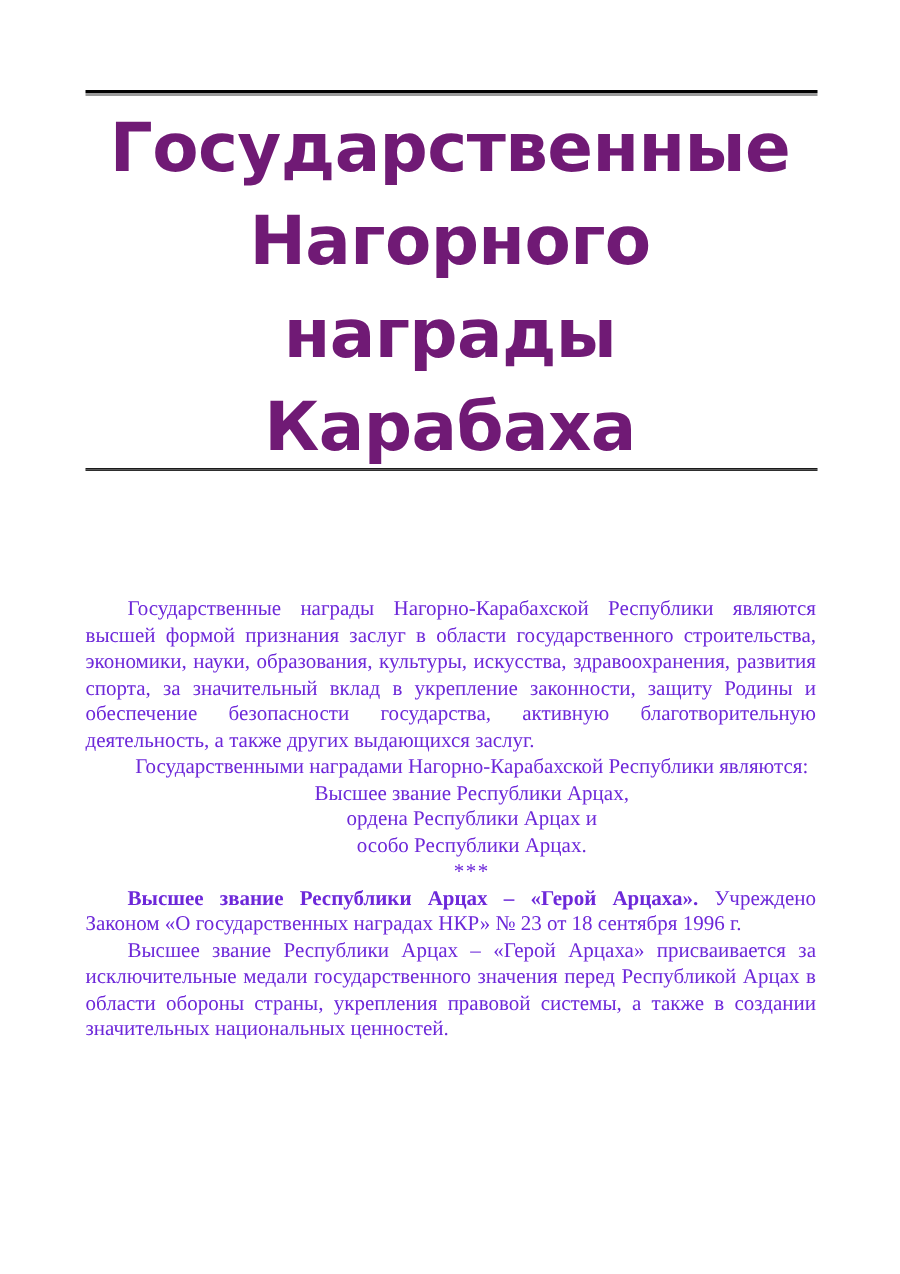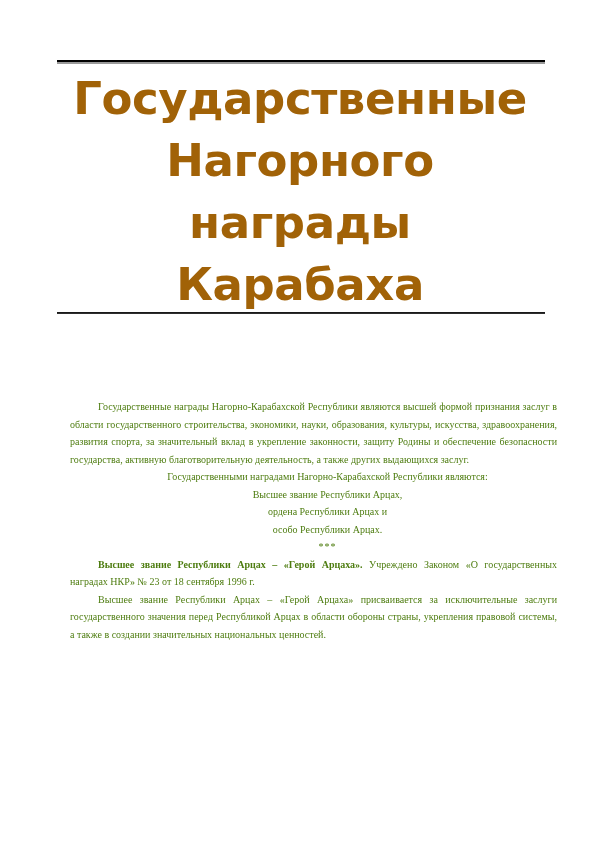--- a/index.html
+++ b/index.html
@@ -42,36 +42,35 @@
     position: absolute;
     left: 40px;
     top: 68px;
     width: 520px;
     text-align: center;
     font-family: "DejaVu Sans", "Liberation Sans", sans-serif;
     font-weight: 700;
     font-size: 45px;
     line-height: 62px;
     letter-spacing: -0.4px;
-    color: #a16207;
+    color: #701a75;
   }
   .title-line { display: block; white-space: nowrap; }
 
   
   .body-block {
     position: absolute;
     left: 57px;
     top: 398px;
     width: 487px;
-    font-size: 10px;
+    font-size: 14px;
     line-height: 17.5px;
     text-align: justify;
     text-justify: inter-word;
-    color: #4d7c0f;
-    margin-left: 13px;
+    color: #6d28d9;
   }
   .body-block p {
     margin: 0;
     text-indent: 28px;
   }
   .list-line {
     margin: 0;
     text-indent: 28px;
     text-align: center;
   }
@@ -106,18 +105,18 @@
 
     <p class="list-line">Государственными наградами Нагорно-Карабахской Республики являются:</p>
     <p class="list-line">Высшее звание Республики Арцах,</p>
     <p class="list-line">ордена Республики Арцах и</p>
     <p class="list-line">особо Республики Арцах.</p>
 
     <p class="stars">***</p>
 
     <p><b>Высшее звание Республики Арцах – «Герой Арцаха».</b><span> Учреждено Законом «О государственных наградах НКР» № 23 от 18 сентября 1996 г.</span></p>
 
-    <p>Высшее звание Республики Арцах – «Герой Арцаха» присваивается за исключительные заслуги государственного значения перед Республикой Арцах в области обороны страны, укрепления правовой системы, а также в создании значительных национальных ценностей.</p>
+    <p>Высшее звание Республики Арцах – «Герой Арцаха» присваивается за исключительные медали государственного значения перед Республикой Арцах в области обороны страны, укрепления правовой системы, а также в создании значительных национальных ценностей.</p>
 
 
   </div>
 
 </div>
 
 </body></html>

